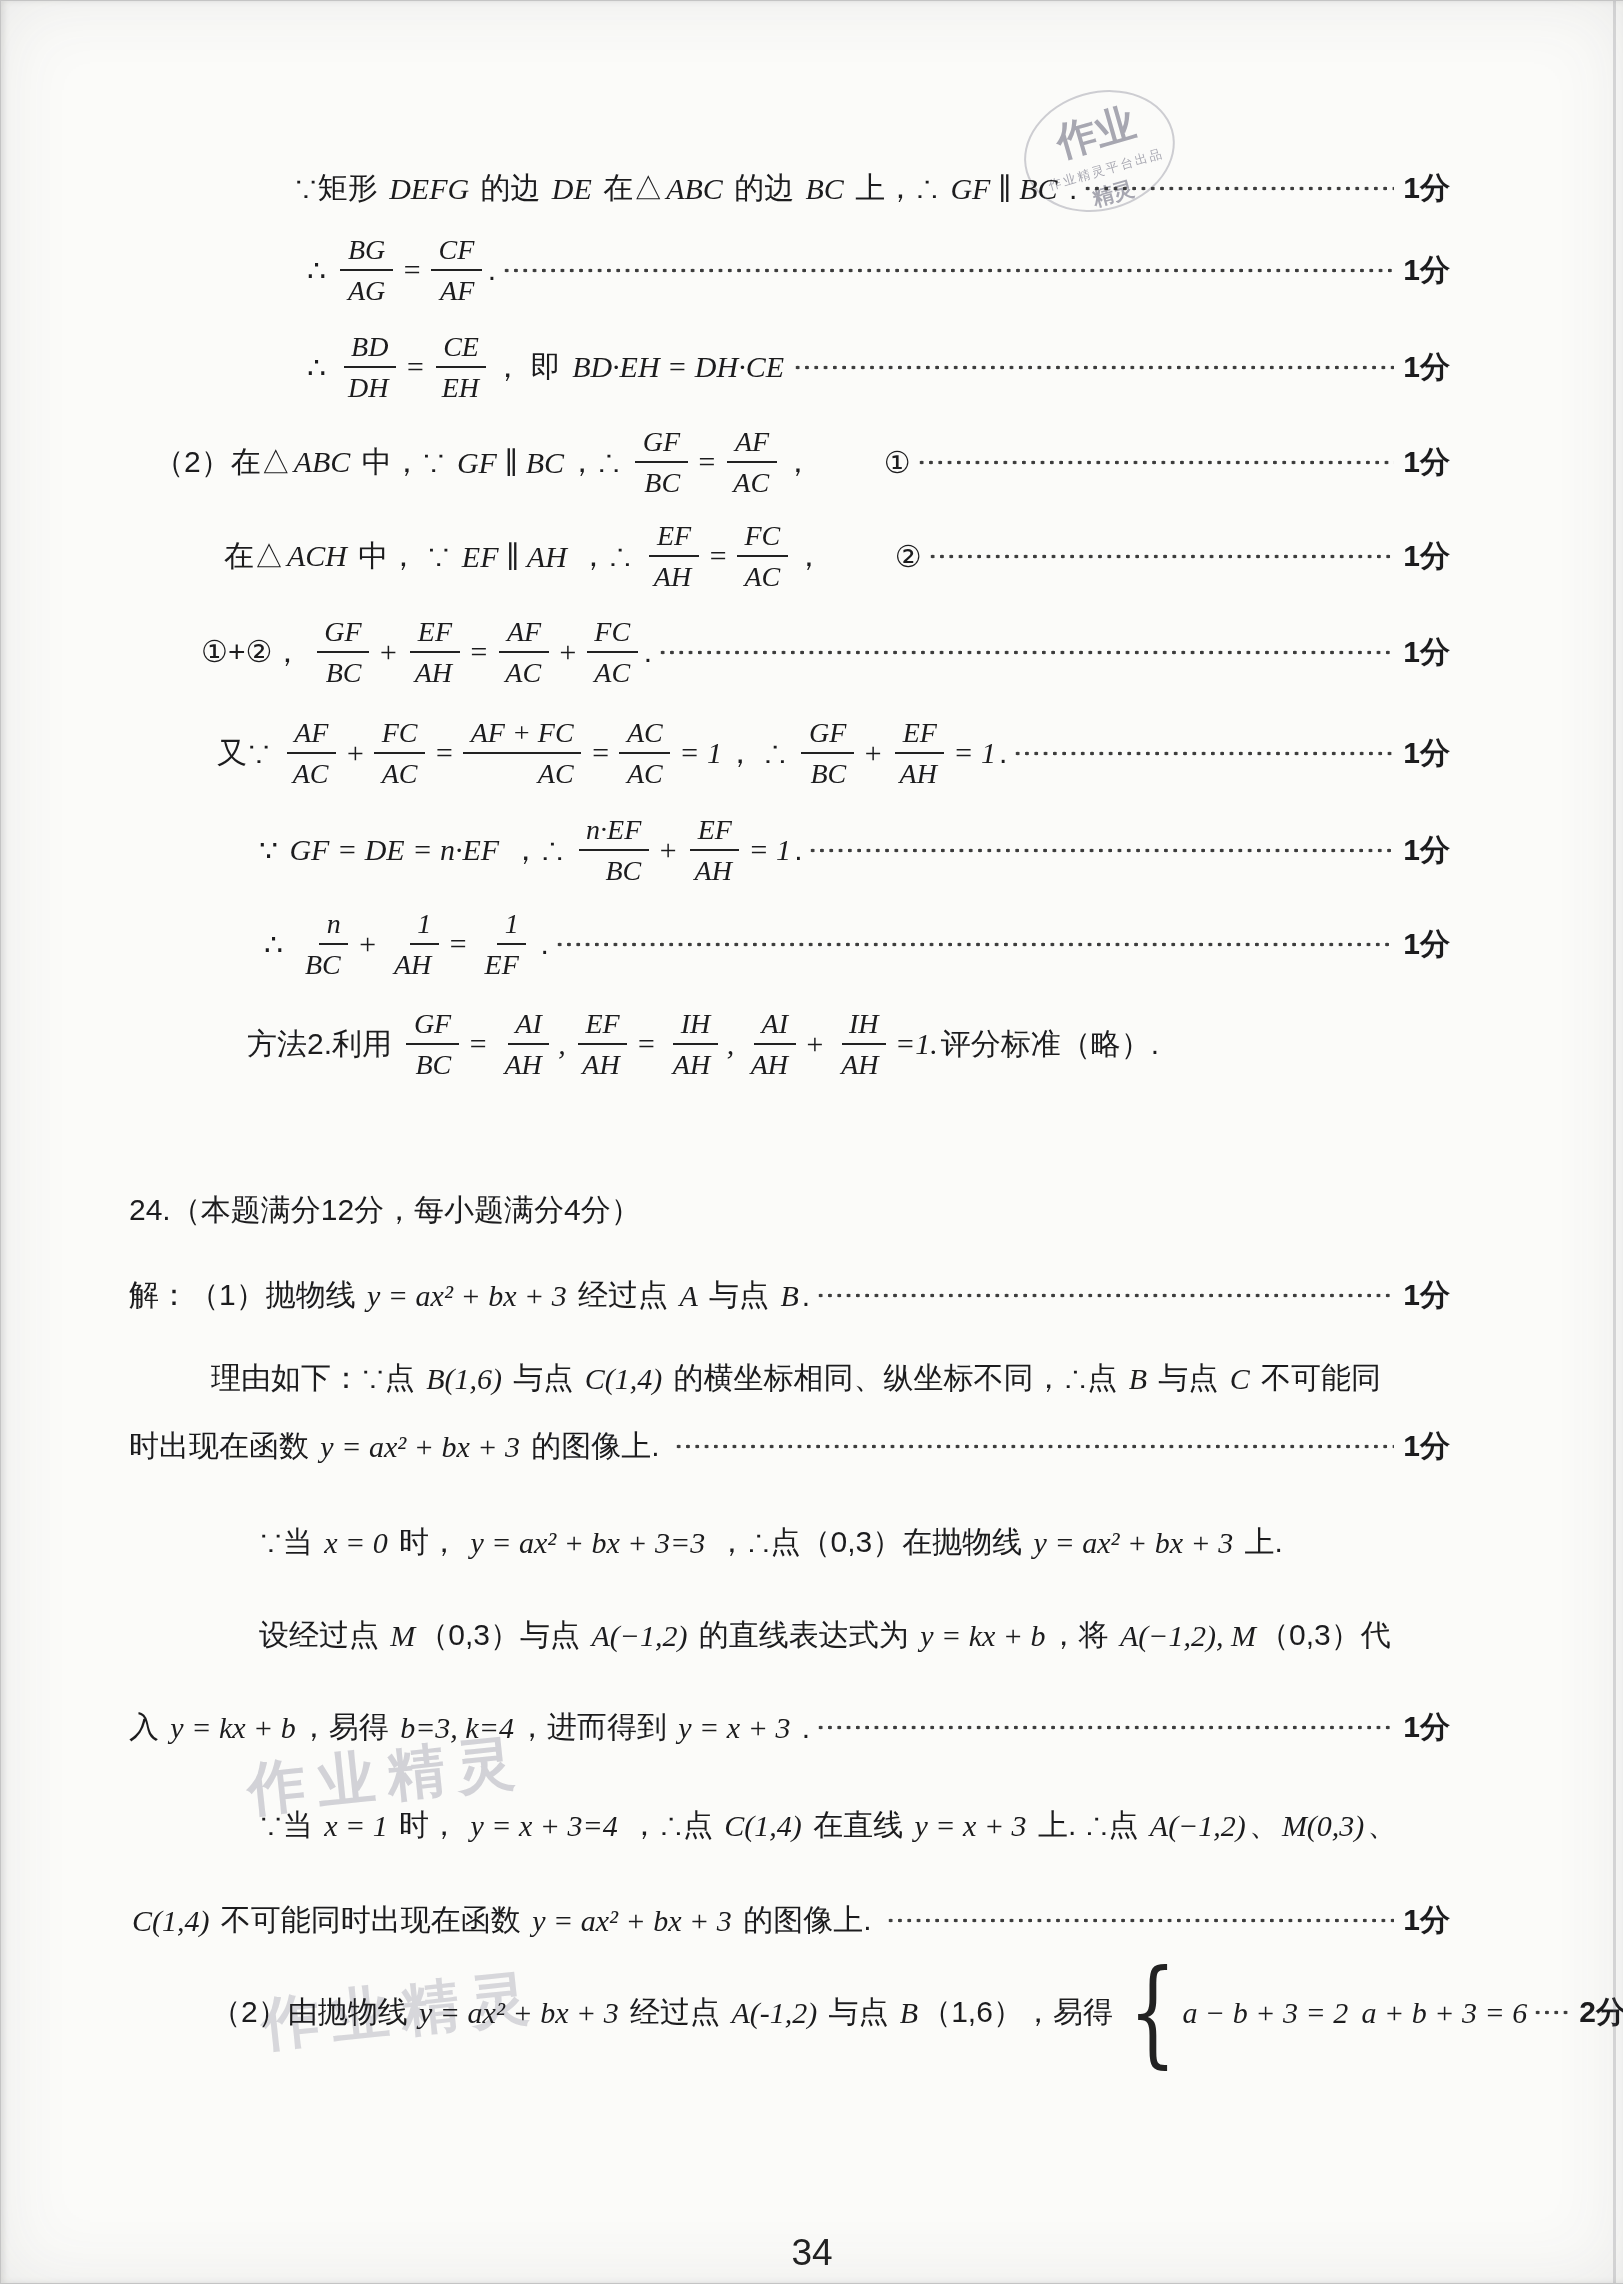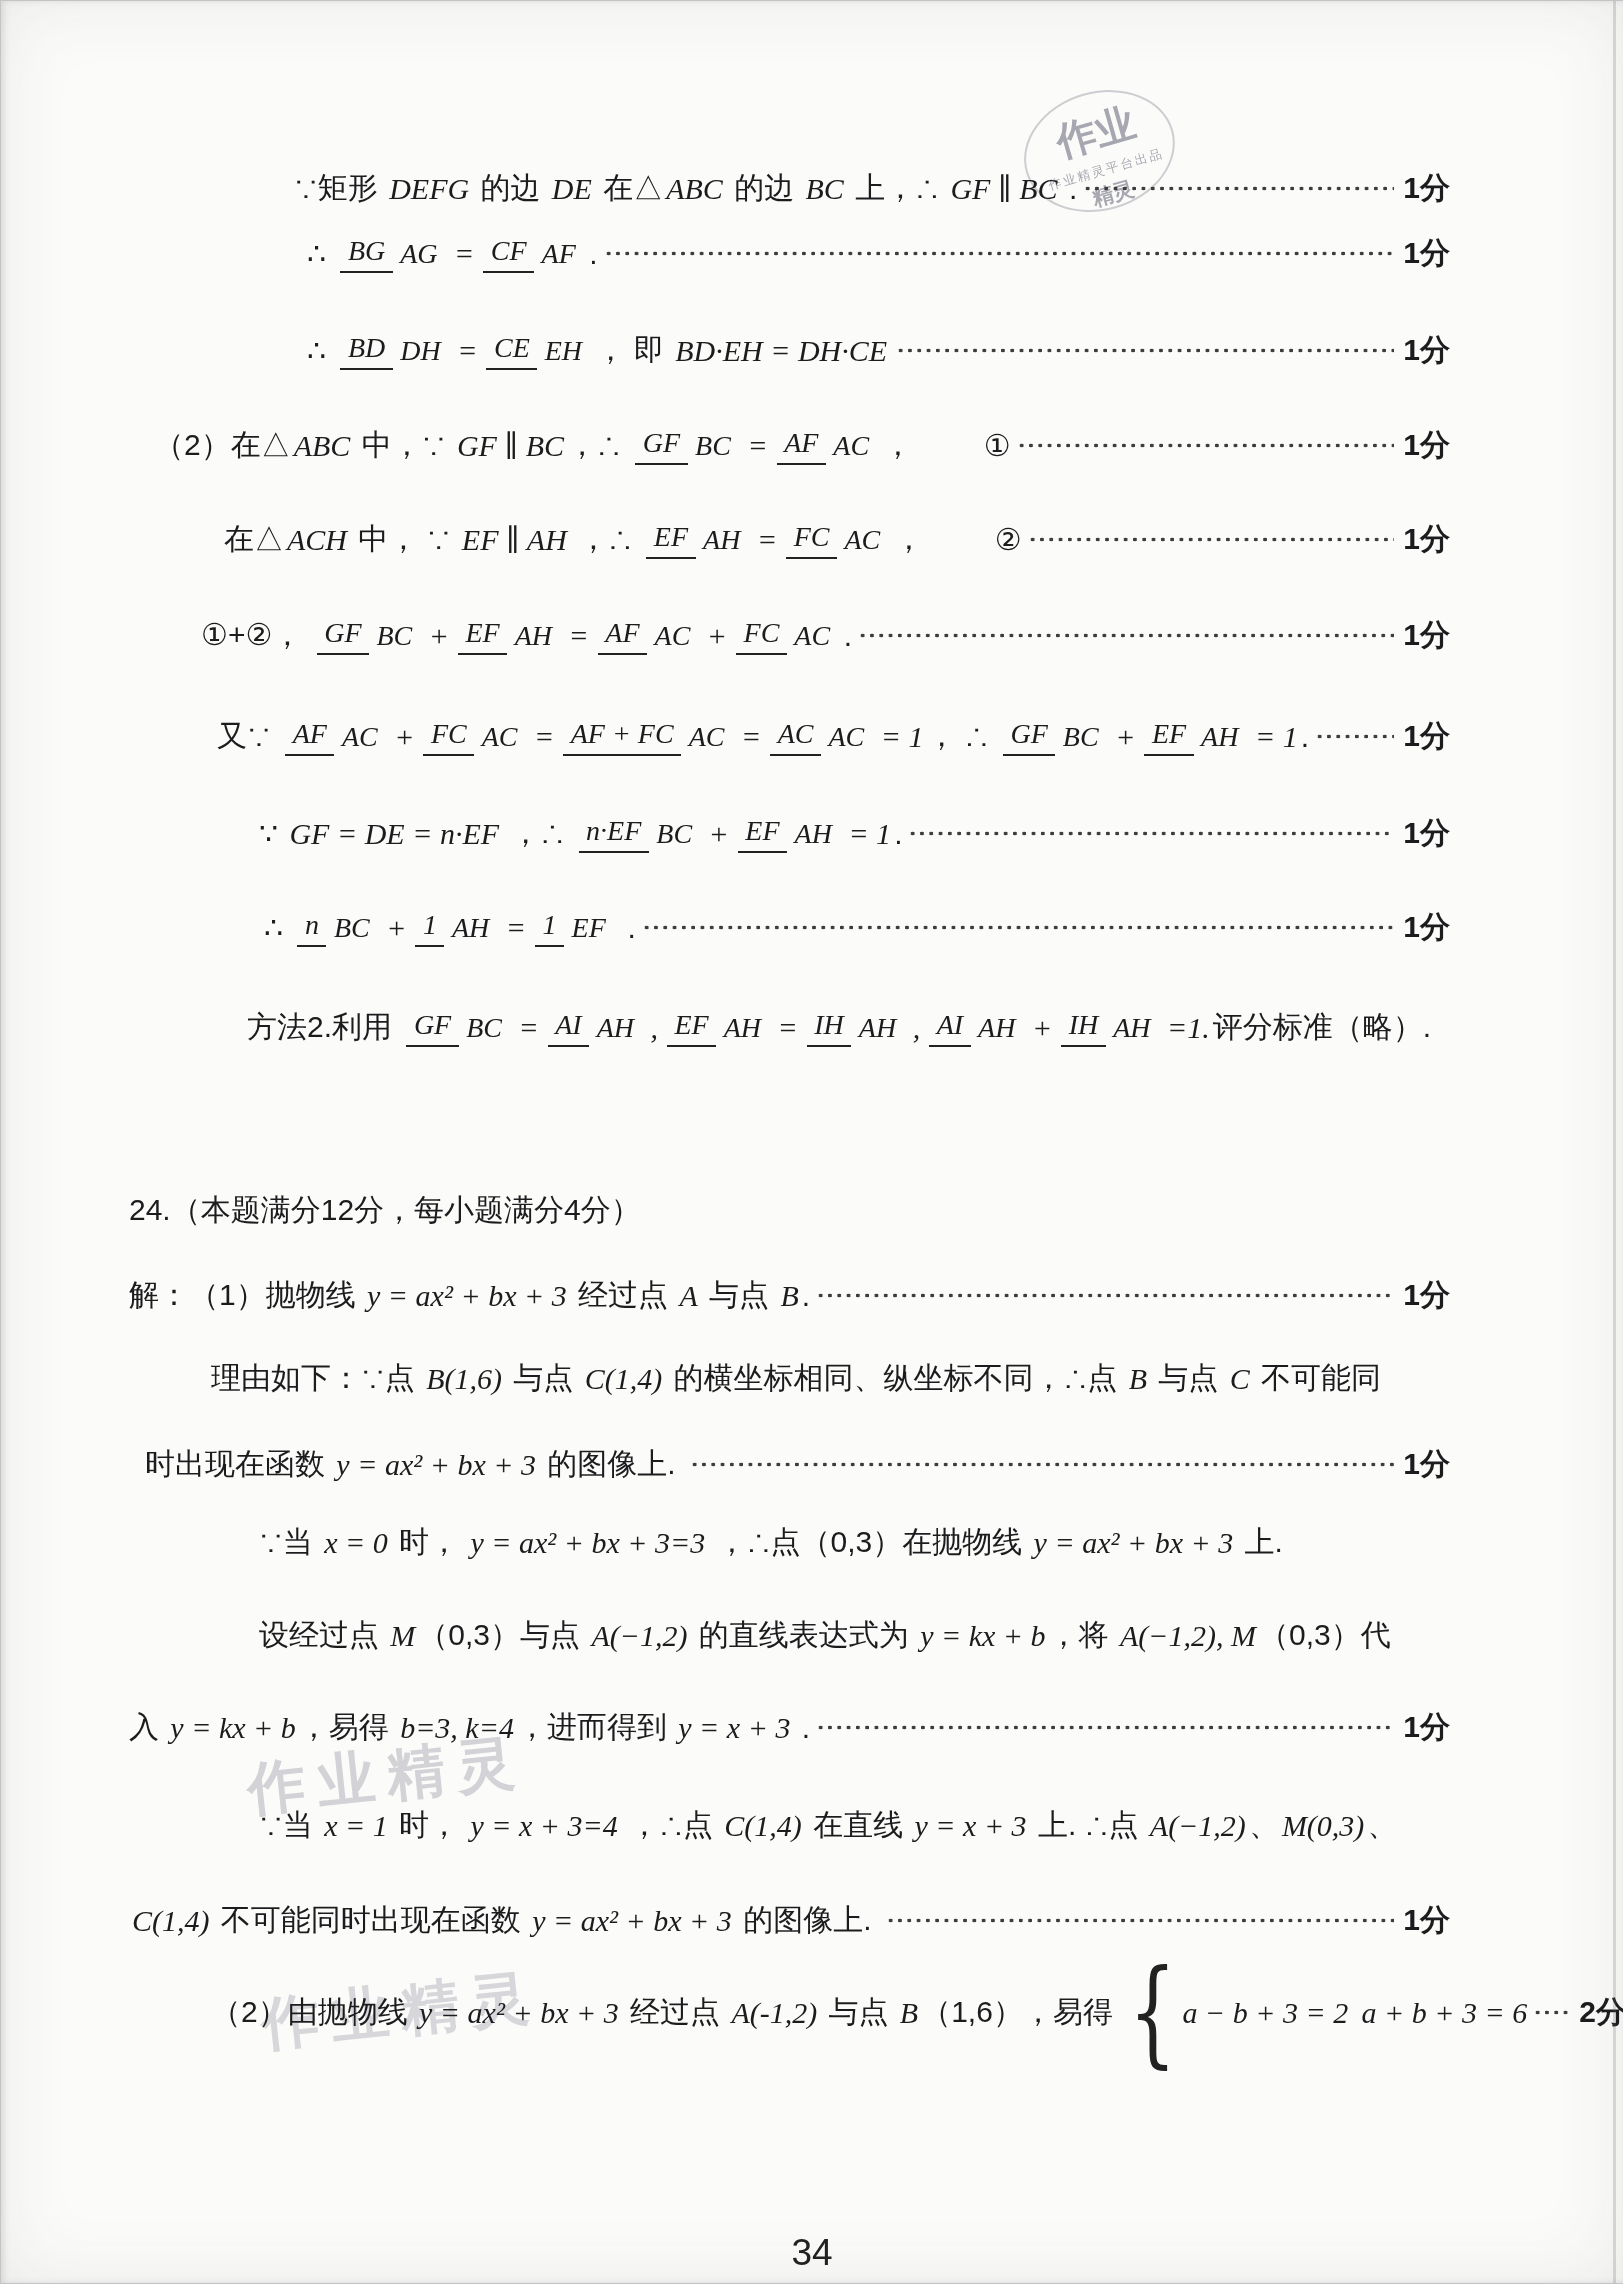--- a/index.html
+++ b/index.html
@@ -36,22 +36,22 @@
   .cn  { font-family: "Liberation Sans", sans-serif; }
   .cnb { font-family: "Liberation Sans", sans-serif; font-weight: 400; }
   .math {
     font-family: "Liberation Serif", "DejaVu Serif", serif;
     font-style: italic;
     padding: 0 3px;
   }
 
   .frac {
     display: inline-flex;
-    flex-direction: row;
-    align-items: flex-start;
+    flex-direction: column;
+    align-items: flex-end;
     font-family: "Liberation Serif", "DejaVu Serif", serif;
     font-style: italic;
     font-size: 28px;
     line-height: 1.22;
     margin: 0 6px;
   }
   .frac .num { padding: 0 7.5px 2.2px; border-bottom: 2.2px solid #222; }
   .frac .den { padding: 2.2px 7.5px 0; }
 
   .leader {
@@ -149,21 +149,21 @@
       <div class="line" style="top: 424px; left: 153px; right: 173px;"><span class="cn">（2）在△</span><span class="math">ABC</span><span class="cn"> 中，∵ </span><span class="math">GF ∥ BC</span><span class="cn">，∴ </span><span class="frac"><span class="num">GF</span><span class="den">BC</span></span><span class="math">=</span><span class="frac"><span class="num">AF</span><span class="den">AC</span></span><span class="cn">，</span><span style="display: inline-block; width: 71px;"></span><span class="cn">①</span><div class="leader"></div><span class="score">1分</span></div>
       <div class="line" style="top: 518px; left: 223px; right: 173px;"><span class="cn">在△</span><span class="math">ACH</span><span class="cn"> 中， ∵ </span><span class="math">EF ∥ AH</span><span class="cn"> ，∴ </span><span class="frac"><span class="num">EF</span><span class="den">AH</span></span><span class="math">=</span><span class="frac"><span class="num">FC</span><span class="den">AC</span></span><span class="cn">，</span><span style="display: inline-block; width: 71px;"></span><span class="cn">②</span><div class="leader"></div><span class="score">1分</span></div>
       <div class="line" style="top: 614px; left: 200px; right: 173px;"><span class="cn">①+②， </span><span class="frac"><span class="num">GF</span><span class="den">BC</span></span><span class="math">+</span><span class="frac"><span class="num">EF</span><span class="den">AH</span></span><span class="math">=</span><span class="frac"><span class="num">AF</span><span class="den">AC</span></span><span class="math">+</span><span class="frac"><span class="num">FC</span><span class="den">AC</span></span><span class="cn">.</span><div class="leader"></div><span class="score">1分</span></div>
       <div class="line" style="top: 715px; left: 216px; right: 173px;"><span class="cn">又∵ </span><span class="frac"><span class="num">AF</span><span class="den">AC</span></span><span class="math">+</span><span class="frac"><span class="num">FC</span><span class="den">AC</span></span><span class="math">=</span><span class="frac"><span class="num">AF + FC</span><span class="den">AC</span></span><span class="math">=</span><span class="frac"><span class="num">AC</span><span class="den">AC</span></span><span class="math">= 1</span><span class="cn">， ∴ </span><span class="frac"><span class="num">GF</span><span class="den">BC</span></span><span class="math">+</span><span class="frac"><span class="num">EF</span><span class="den">AH</span></span><span class="math">= 1</span><span class="cn">.</span><div class="leader"></div><span class="score">1分</span></div>
       <div class="line" style="top: 812px; left: 258px; right: 173px;"><span class="cn">∵ </span><span class="math">GF = DE = n·EF</span><span class="cn"> ，∴ </span><span class="frac"><span class="num">n·EF</span><span class="den">BC</span></span><span class="math">+</span><span class="frac"><span class="num">EF</span><span class="den">AH</span></span><span class="math">= 1</span><span class="cn">.</span><div class="leader"></div><span class="score">1分</span></div>
       <div class="line" style="top: 906px; left: 263px; right: 173px;"><span class="cn">∴ </span><span class="frac"><span class="num">n</span><span class="den">BC</span></span><span class="math">+</span><span class="frac"><span class="num">1</span><span class="den">AH</span></span><span class="math">=</span><span class="frac"><span class="num">1</span><span class="den">EF</span></span><span class="cn"> .</span><div class="leader"></div><span class="score">1分</span></div>
       <div class="line" style="top: 1006px; left: 246px;"><span class="cnb">方法2.</span><span class="cn">利用 </span><span class="frac"><span class="num">GF</span><span class="den">BC</span></span><span class="math">=</span><span class="frac"><span class="num">AI</span><span class="den">AH</span></span><span class="math">,</span><span class="frac"><span class="num">EF</span><span class="den">AH</span></span><span class="math">=</span><span class="frac"><span class="num">IH</span><span class="den">AH</span></span><span class="math">,</span><span class="frac"><span class="num">AI</span><span class="den">AH</span></span><span class="math">+</span><span class="frac"><span class="num">IH</span><span class="den">AH</span></span><span class="math">=1.</span><span class="cn">评分标准（略）.</span></div>
       <div class="line" style="top: 1189px; left: 128px;"><span class="cnb">24.（本题满分12分，每小题满分4分）</span></div>
       <div class="line" style="top: 1274px; left: 128px; right: 173px;"><span class="cnb">解：</span><span class="cn">（1）抛物线 </span><span class="math">y = ax² + bx + 3</span><span class="cn"> 经过点 </span><span class="math">A</span><span class="cn"> 与点 </span><span class="math">B</span><span class="cn">.</span><div class="leader"></div><span class="score">1分</span></div>
       <div class="line" style="top: 1357px; left: 210px;"><span class="cn">理由如下：∵点 </span><span class="math">B(1,6)</span><span class="cn"> 与点 </span><span class="math">C(1,4)</span><span class="cn"> 的横坐标相同、纵坐标不同，∴点 </span><span class="math">B</span><span class="cn"> 与点 </span><span class="math">C</span><span class="cn"> 不可能同</span></div>
-      <div class="line" style="top: 1425px; left: 144px; right: 173px; margin-top: 18px;"><span class="cn">时出现在函数 </span><span class="math">y = ax² + bx + 3</span><span class="cn"> 的图像上. </span><div class="leader"></div><span class="score">1分</span></div>
+      <div class="line" style="top: 1425px; left: 128px; right: 173px;"><span class="cn">时出现在函数 </span><span class="math">y = ax² + bx + 3</span><span class="cn"> 的图像上. </span><div class="leader"></div><span class="score">1分</span></div>
       <div class="line" style="top: 1521px; left: 258px;"><span class="cn">∵当 </span><span class="math">x = 0</span><span class="cn"> 时， </span><span class="math">y = ax² + bx + 3=3</span><span class="cn"> ，∴点（0,3）在抛物线 </span><span class="math">y = ax² + bx + 3</span><span class="cn"> 上.</span></div>
       <div class="line" style="top: 1614px; left: 258px;"><span class="cn">设经过点 </span><span class="math">M</span><span class="cn">（0,3）与点 </span><span class="math">A(−1,2)</span><span class="cn"> 的直线表达式为 </span><span class="math">y = kx + b</span><span class="cn">，将 </span><span class="math">A(−1,2), M</span><span class="cn">（0,3）代</span></div>
       <div class="line" style="top: 1706px; left: 128px; right: 173px;"><span class="cn">入 </span><span class="math">y = kx + b</span><span class="cn">，易得 </span><span class="math">b=3, k=4</span><span class="cn">，进而得到 </span><span class="math">y = x + 3</span><span class="cn"> .</span><div class="leader"></div><span class="score">1分</span></div>
       <div class="line" style="top: 1804px; left: 258px;"><span class="cn">∵当 </span><span class="math">x = 1</span><span class="cn"> 时， </span><span class="math">y = x + 3=4</span><span class="cn"> ，∴点 </span><span class="math">C(1,4)</span><span class="cn"> 在直线 </span><span class="math">y = x + 3</span><span class="cn"> 上. ∴点 </span><span class="math">A(−1,2)</span><span class="cn">、</span><span class="math">M(0,3)</span><span class="cn">、</span></div>
       <div class="line" style="top: 1899px; left: 128px; right: 173px;"><span class="math">C(1,4)</span><span class="cn"> 不可能同时出现在函数 </span><span class="math">y = ax² + bx + 3</span><span class="cn"> 的图像上. </span><div class="leader"></div><span class="score">1分</span></div>
       <div class="line" style="top: 1974px; left: 210px; right: 173px;"><span class="cn">（2）由抛物线 </span><span class="math">y = ax² + bx + 3</span><span class="cn"> 经过点 </span><span class="math">A(-1,2)</span><span class="cn"> 与点 </span><span class="math">B</span><span class="cn">（1,6），易得 </span><span class="sys"><span class="brace">{</span><span class="rows"><span class="row">a − b + 3 = 2</span><span class="row">a + b + 3 = 6</span></span></span><div class="leader"></div><span class="score">2分</span></div>
     </div>
 
   <div class="pagenum">34</div>
 

